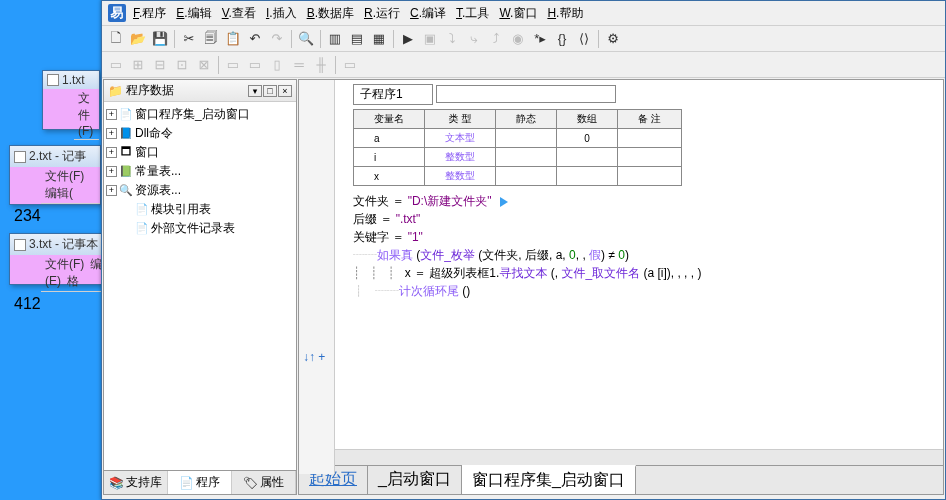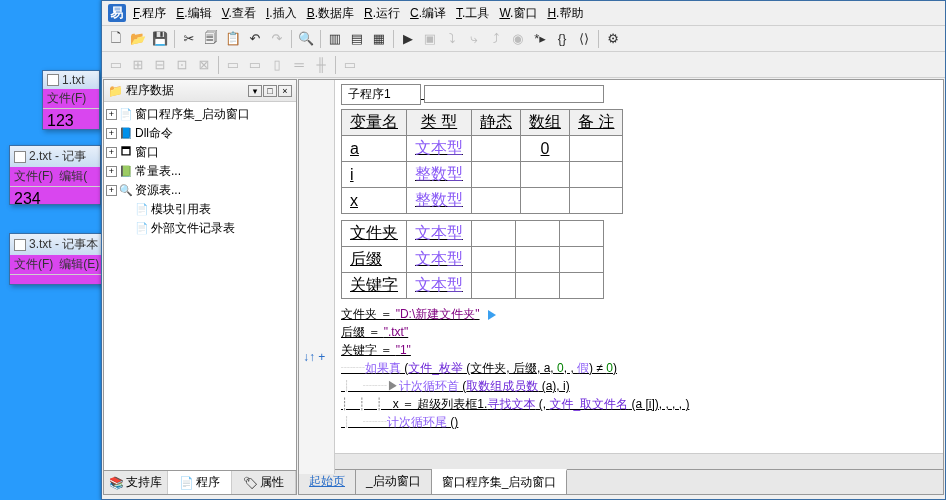--- a/index.html
+++ b/index.html
@@ -1,21 +1,21 @@
 <!DOCTYPE html>
 <html><head>
 <meta charset="utf-8">
 <style>
 * { box-sizing: border-box; margin: 0; padding: 0; font-family: "SimSun", "Microsoft YaHei", sans-serif; font-size: 12px; }
 body { background: #289bfc; width: 946px; height: 500px; position: relative; overflow: hidden; }
 
-.bgwin { position: absolute; background: #d946ef; border: 1px solid #3a6ea5; box-shadow: 2px 2px 5px rgba(0,0,0,0.3); }
+.bgwin { position: absolute; background: #f0abfc; border: 1px solid #3a6ea5; box-shadow: 2px 2px 5px rgba(0,0,0,0.3); }
 .bgwin .cap { background: linear-gradient(#e8f0fa,#c9dcf2); padding: 2px 4px; font-size: 11px; color: #333; display: flex; align-items: center; gap: 3px; }
 .bgwin .ico { width: 12px; height: 12px; background: #fff; border: 1px solid #888; display: inline-block; }
-.bgwin .mbar { padding: 1px 4px; font-size: 11px; color: #333; border-bottom: 1px solid #d0d0d0; }
+.bgwin .mbar { padding: 1px 4px; font-size: 11px; color: #333; border-bottom: 1px solid #d0d0d0; margin-left: 31px; }
 .bgwin .mbar span { margin-right: 6px; }
 .bgwin .body { padding: 3px 4px; font-size: 16px; }
 
 .main { position: absolute; left: 101px; top: 0; width: 845px; height: 500px; background: #f0f0f0; border: 1px solid #3a6ea5; box-shadow: 0 0 4px rgba(0,0,0,0.4); }
 .menubar { background: #f0f0f0; padding: 3px 6px; display: flex; align-items: center; gap: 4px; border-bottom: 1px solid #d0d0d0; }
 .appico { width: 18px; height: 18px; background: #2a6ec8; color: #fff; display: inline-flex; align-items: center; justify-content: center; font-size: 13px; font-weight: bold; border-radius: 2px; }
 .menubar .mi { padding: 0 3px; cursor: pointer; }
 .menubar .mi u { text-decoration: underline; }
 
 .toolbar { background: #f0f0f0; padding: 2px 4px; display: flex; align-items: center; gap: 2px; border-bottom: 1px solid #d0d0d0; height: 26px; }
@@ -34,44 +34,44 @@
 .tnode .exp.none { border: none; }
 .tnode .tico { width: 14px; height: 13px; display: inline-flex; align-items: center; justify-content: center; font-size: 11px; }
 .ind { display: inline-block; }
 .lefttabs { display: flex; border-top: 1px solid #999; }
 .lefttabs .lt { flex: 1; padding: 3px 2px; text-align: center; border-right: 1px solid #ccc; background: #e8e8e8; cursor: pointer; display: flex; align-items: center; justify-content: center; gap: 2px; font-size: 11px; }
 .lefttabs .lt.act { background: #fff; }
 
 .rightpane { flex: 1; background: #fff; border: 1px solid #999; margin: 1px 1px 1px 0; display: flex; flex-direction: column; position: relative; }
 .gutter { position: absolute; left: 0; top: 0; bottom: 20px; width: 36px; background: #f4f4f4; border-right: 1px solid #ccc; }
 .gutter .gsym { position: absolute; left: 4px; font-size: 12px; color: #2a6ec8; }
-.code-area { margin-left: 36px; padding: 4px 6px; flex: 1; overflow: auto; text-decoration: underline; }
+.code-area { margin-left: 48px; padding: 4px 6px; flex: 1; overflow: auto; }
 
 .subinput { display: inline-block; border: 1px solid #888; padding: 1px 6px; min-width: 80px; margin-bottom: 2px; }
 .subinput.wide { min-width: 180px; }
 
 table.vars { border-collapse: collapse; margin: 2px 0 6px 0; }
-table.vars th, table.vars td { border: 1px solid #888; padding: 2px 8px; font-size: 16px; text-align: center; min-width: 44px; height: 18px; }
+table.vars th, table.vars td { border: 1px solid #888; padding: 2px 20px; font-size: 10px; text-align: center; min-width: 44px; height: 18px; }
 table.vars th { background: #f0f0f0; font-weight: normal; }
 table.vars td.name { text-align: left; }
 .blue { color: #8b5cf6; }
 .green { color: #008000; }
 .red { color: #6d28d9; }
 .purple { color: #800080; }
 
 .codeline { font-family: "SimSun", monospace; line-height: 18px; white-space: pre; }
 .dash { color: #888; }
 
 .arrow-cursor { display: inline-block; width: 0; height: 0; border-left: 8px solid #3aa0f0; border-top: 5px solid transparent; border-bottom: 5px solid transparent; vertical-align: middle; margin-left: 8px; }
 
 .hscroll { height: 16px; background: #e8e8e8; border-top: 1px solid #ccc; display: flex; align-items: center; }
 .hscroll .btn { width: 16px; height: 14px; border: 1px solid #999; background: #f0f0f0; display: inline-flex; align-items: center; justify-content: center; font-size: 9px; cursor: pointer; }
 
 .bottomtabs { display: flex; background: #e8e8e8; border-top: 1px solid #999; }
-.bottomtabs .bt { padding: 3px 10px; border-right: 1px solid #999; cursor: pointer; font-size: 12px; }
+.bottomtabs .bt { padding: 3px 10px; border-right: 1px solid #999; cursor: pointer; font-size: 16px; }
 .bottomtabs .bt.act { background: #fff; border-top: 2px solid #fff; margin-top: -1px; }
 .bottomtabs .bt.first { color: #2a6ec8; text-decoration: underline; }
 </style>
 </head>
 <body>
 
 <div class="bgwin" style="top:70px;left:42px;width:58px;height:60px">
   <div class="cap">
       <span class="ico"></span>
       <span>1.txt</span>
@@ -86,20 +86,21 @@
     </div>
   <div class="mbar"><span>文件(F)</span><span>编辑(</span></div>
   <div class="body">234</div>
 </div>
 <div class="bgwin" style="top:233px;left:9px;width:122px;height:52px">
   <div class="cap">
       <span class="ico"></span>
       <span>3.txt - 记事本</span>
     </div>
   <div class="mbar"><span>文件(F)</span><span>编辑(E)</span><span>格</span></div>
+  <div class="body">412</div>
 </div>
 
 <div class="main">
 
   <div class="menubar">
     <span class="appico">易</span>
     <span class="mi"><u>F</u>.程序</span>
     <span class="mi"><u>E</u>.编辑</span>
     <span class="mi"><u>V</u>.查看</span>
     <span class="mi"><u>I</u>.插入</span>
@@ -257,52 +258,26 @@
           <tr>
                 <td class="name">x</td>
                 <td class="blue">整数型</td>
                 <td></td>
                 <td></td>
                 <td></td>
               </tr>
         </tbody>
           </table>
 
-        <table class="vars">
-          <tbody>
-              <tr>
-                <td class="name">文件夹</td>
-                <td class="blue">文本型</td>
-                <td></td>
-                <td></td>
-                <td></td>
-              </tr>
-          <tr>
-                <td class="name">后缀</td>
-                <td class="blue">文本型</td>
-                <td></td>
-                <td></td>
-                <td></td>
-              </tr>
-          <tr>
-                <td class="name">关键字</td>
-                <td class="blue">文本型</td>
-                <td></td>
-                <td></td>
-                <td></td>
-              </tr>
-        </tbody>
-          </table>
 
         <div class="codeline"><span>文件夹 ＝ </span><span class="purple">"D:\新建文件夹"</span><span class="arrow-cursor"></span></div>
         <div class="codeline"><span>后缀 ＝ </span><span class="purple">".txt"</span></div>
         <div class="codeline"><span>关键字 ＝ </span><span class="purple">"1"</span></div>
 
         <div class="codeline"><span class="dash">┈┈</span><span class="blue">如果真</span><span> (</span><span class="red">文件_枚举</span><span> (文件夹, 后缀, a, </span><span class="green">0</span><span>, , </span><span class="blue">假</span><span>) ≠ </span><span class="green">0</span><span>)</span></div>
-        <div class="codeline"><span class="dash">┊   ┈┈▶</span><span class="blue">计次循环首</span><span> (</span><span class="red">取数组成员数</span><span> (a), i)</span></div>
         <div class="codeline"><span class="dash">┊   ┊   ┊   </span><span>x ＝ 超级列表框1.</span><span class="red">寻找文本</span><span> (, </span><span class="red">文件_取文件名</span><span> (a [i]), , , , )</span></div>
         <div class="codeline"><span class="dash">┊   ┈┈</span><span class="blue">计次循环尾</span><span> ()</span></div>
         
       </div>
       <div class="hscroll">
         <span class="btn">◂</span>
         <span class="btn">▸</span>
       </div>
       <div class="bottomtabs">
         <div class="bt first">起始页</div>

